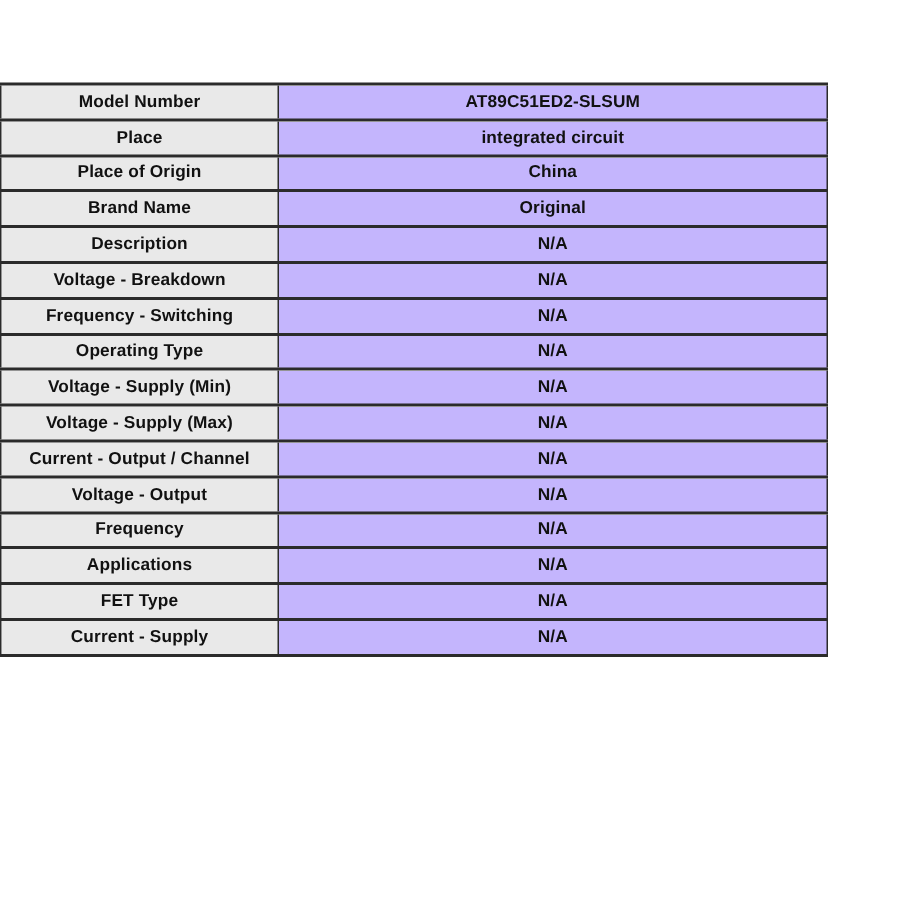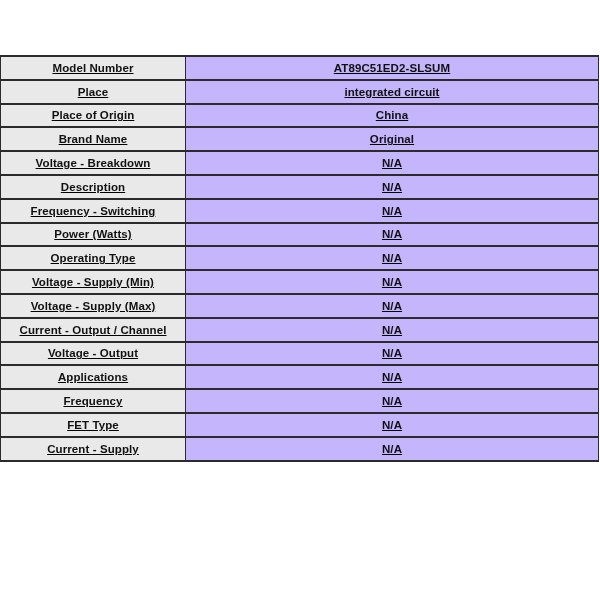--- a/index.html
+++ b/index.html
@@ -14,24 +14,23 @@
   .page {
     position: relative;
     width: 600px;
     height: 600px;
     background: #ffffff;
   }
   table.spec-table {
     position: absolute;
     top: 55px;
     left: 0;
-    width: 599px;
+    width: 552px;
     border-collapse: collapse;
     table-layout: fixed;
-    text-decoration: underline;
   }
   table.spec-table td {
     border-top: 2px solid #2b2b2b;
     border-bottom: 2px solid #2b2b2b;
     border-left: 1px solid #2b2b2b;
     border-right: 1px solid #2b2b2b;
     height: 21.8px;
     padding: 0 4px;
     text-align: center;
     vertical-align: middle;
@@ -70,38 +69,34 @@
     <td class="label-cell">Place of Origin</td>
     <td class="value-cell">China</td>
   </tr>
 
   <tr>
     <td class="label-cell">Brand Name</td>
     <td class="value-cell">Original</td>
   </tr>
 
   <tr>
-    <td class="label-cell">Voltage - Breakdown</td>
+    <td class="label-cell">Description</td>
     <td class="value-cell">N/A</td>
   </tr>
 
   <tr>
-    <td class="label-cell">Description</td>
+    <td class="label-cell">Voltage - Breakdown</td>
     <td class="value-cell">N/A</td>
   </tr>
 
   <tr>
     <td class="label-cell">Frequency - Switching</td>
     <td class="value-cell">N/A</td>
   </tr>
 
-  <tr>
-    <td class="label-cell">Power (Watts)</td>
-    <td class="value-cell">N/A</td>
-  </tr>
 
 
   <tr>
     <td class="label-cell">Operating Type</td>
     <td class="value-cell">N/A</td>
   </tr>
 
   <tr>
     <td class="label-cell">Voltage - Supply (Min)</td>
     <td class="value-cell">N/A</td>
@@ -116,26 +111,26 @@
     <td class="label-cell">Current - Output / Channel</td>
     <td class="value-cell">N/A</td>
   </tr>
 
   <tr>
     <td class="label-cell">Voltage - Output</td>
     <td class="value-cell">N/A</td>
   </tr>
 
   <tr>
-    <td class="label-cell">Applications</td>
+    <td class="label-cell">Frequency</td>
     <td class="value-cell">N/A</td>
   </tr>
 
   <tr>
-    <td class="label-cell">Frequency</td>
+    <td class="label-cell">Applications</td>
     <td class="value-cell">N/A</td>
   </tr>
 
   <tr>
     <td class="label-cell">FET Type</td>
     <td class="value-cell">N/A</td>
   </tr>
 
 
   <tr>

